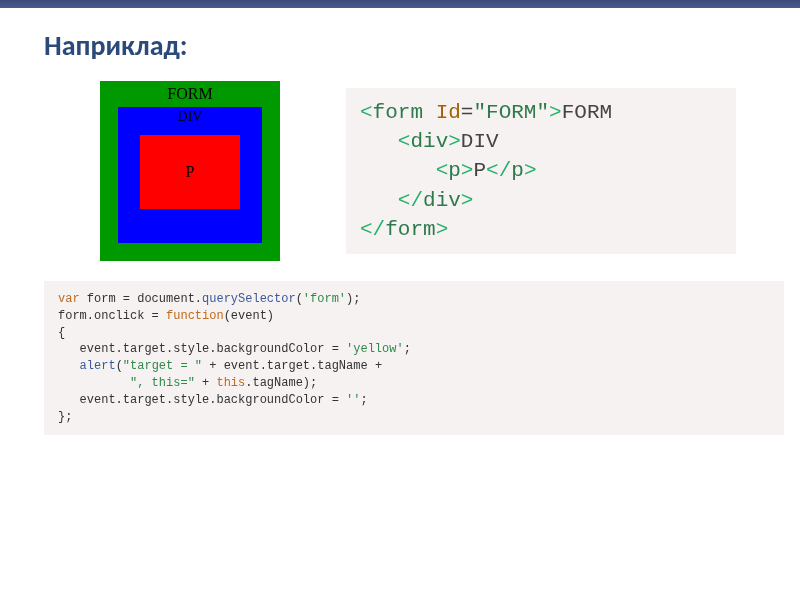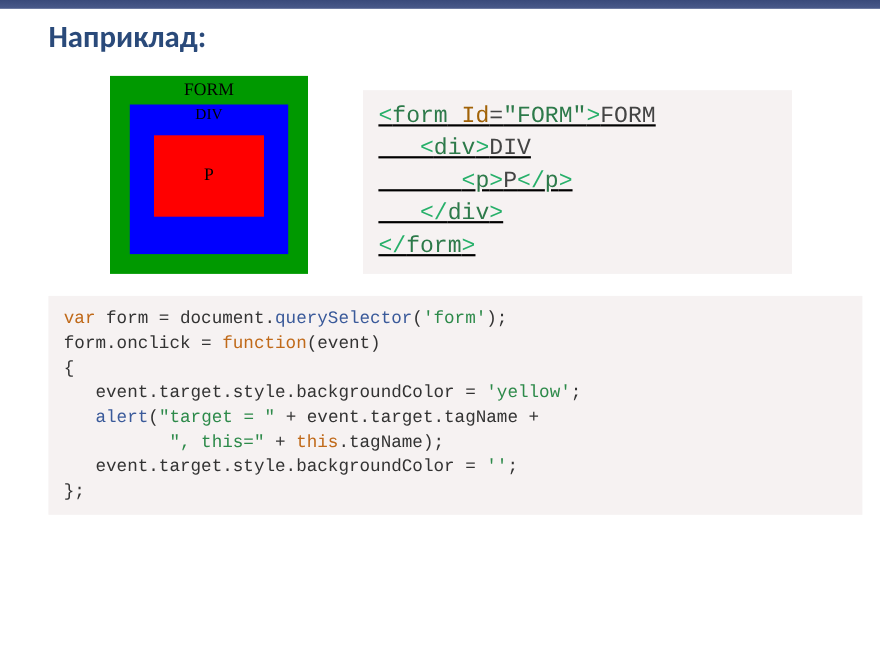--- a/index.html
+++ b/index.html
@@ -11,36 +11,35 @@
     position: relative;
     overflow: hidden;
   }
   .top-accent {
     position: absolute;
     top: 0; left: 0; right: 0;
     height: 8px;
     background: linear-gradient(#3a4a7a, #4a5a8a);
   }
   .slide {
-    padding: 16px 30px 20px 30px;
+    padding: 28px 30px 20px 30px;
   }
   .title {
     font-size: 28px;
     font-weight: bold;
     color: #2a4a7a;
     margin-bottom: 18px;
     margin-left: 14px;
   }
   .upper-row {
     display: flex;
-    gap: 50px;
-    align-items: flex-end;
+    gap: 66px;
+    align-items: center;
     margin-bottom: 20px;
     margin-left: 70px;
-    text-decoration: underline;
   }
   .nested-demo {
     width: 180px;
     height: 180px;
     background: #009900;
     position: relative;
     font-family: "Times New Roman", serif;
   }
   .nested-demo .form-label {
     position: absolute;
@@ -92,21 +91,21 @@
     line-height: 1.4;
     white-space: pre;
     color: #333;
   }
   .code-box.html-code {
     width: 390px;
   }
   .code-box.js-code {
     width: 740px;
     margin-left: 14px;
-    font-size: 16px;
+    font-size: 12px;
     font-family: Liberation Mono, monospace;
   }
   .c-ang   { color: #27b06a; }
   .c-tag   { color: #2d7a4a; }
   .c-attr  { color: #a16207; }
   .c-val   { color: #2d7a4a; }
   .c-text  { color: #444; }
   .c-kw    { color: #c06a1a; }
   .c-str   { color: #2d8a4a; }
   .c-fn    { color: #3a5a9a; }

